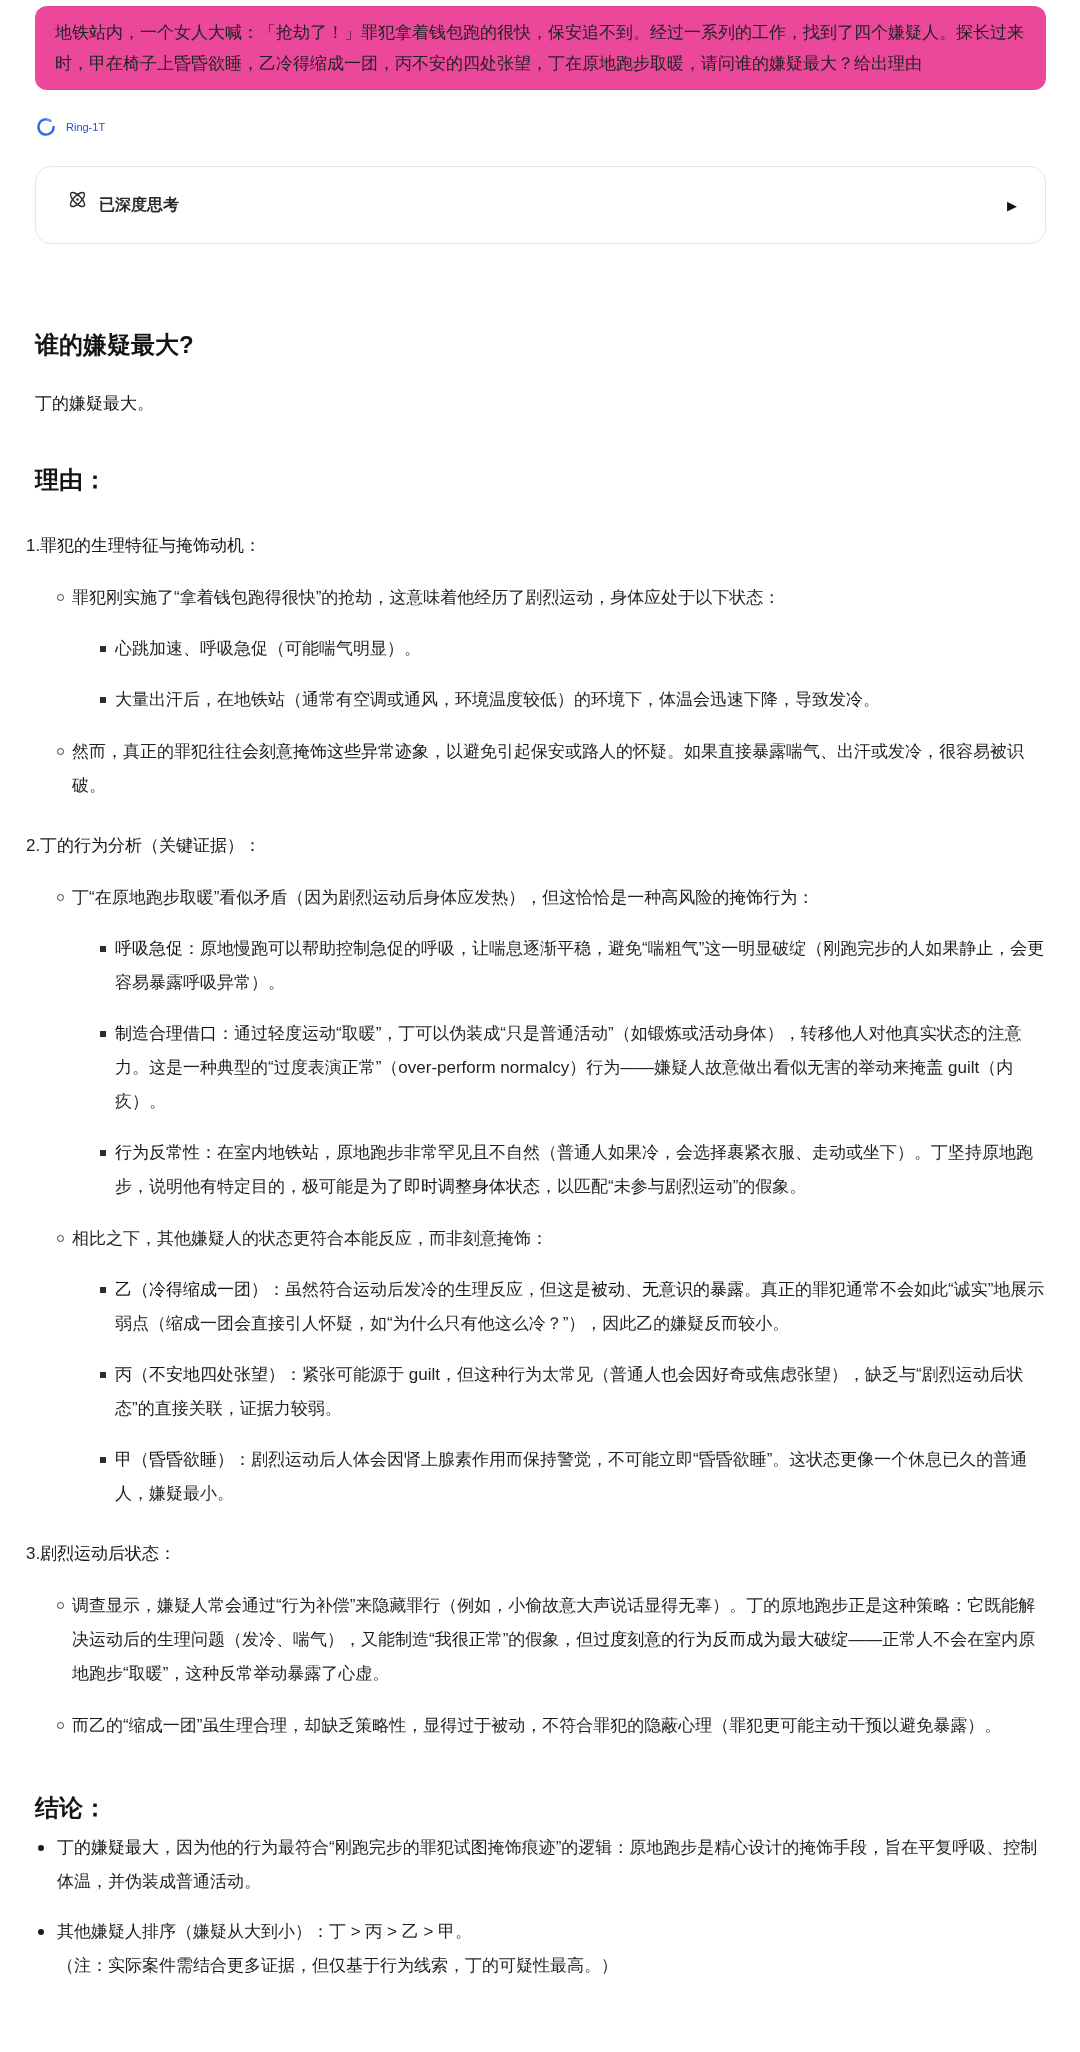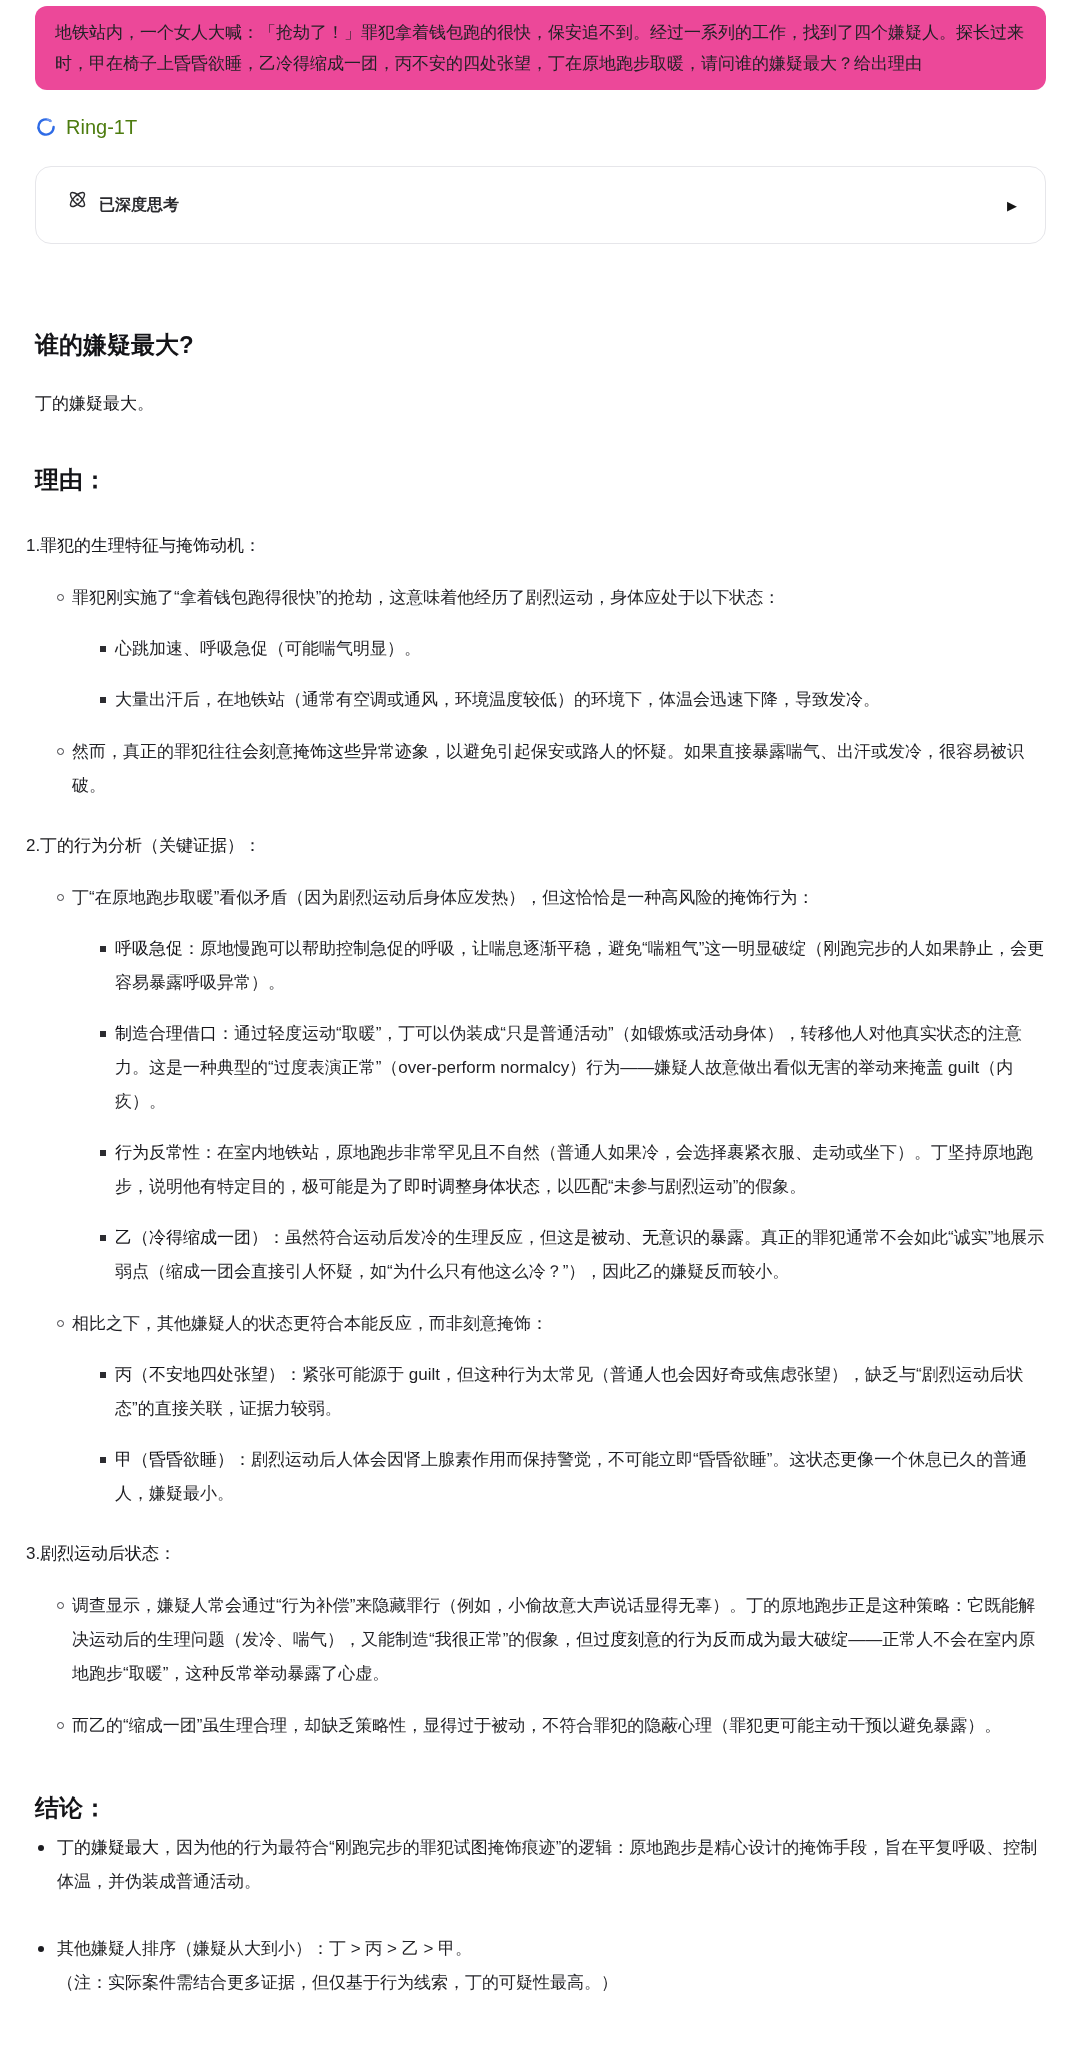--- a/index.html
+++ b/index.html
@@ -24,21 +24,21 @@
     color: #222226;
   }
 
   
   .model-row {
     margin: 26px 0 0 35px;
     display: flex;
     align-items: center;
     gap: 9px;
   }
-  .model-row .name { font-size: 20px; color: #4d7c0f; line-height: 20px; }
+  .model-row .name { font-size: 11px; color: #1d4ed8; line-height: 20px; }
   .logo-svg { display: block; }
 
   
   .thinking-box {
     margin: 28px 0 0 35px;
     width: 1011px;
     height: 78px;
     border: 1px solid #e6e6ea;
     border-radius: 16px;
     background: #ffffff;
@@ -87,21 +87,21 @@
     width: 7px; height: 7px; border: 1.5px solid #3c3c42;
     border-radius: 50%; background: transparent;
   }
   
   .l3 { padding-left: 115px; margin-top: 17px; }
   .l3 .marker {
     position: absolute; left: 100px; top: 14px;
     width: 6px; height: 6px; background: #2c2c31;
   }
   
-  .cb { padding-left: 57px; margin-top: 33px; }
+  .cb { padding-left: 57px; margin-top: 16px; }
   .cb .marker {
     position: absolute; left: 38px; top: 14px;
     width: 6px; height: 6px; background: #1c1c20; border-radius: 50%;
   }
   .cb-note { padding-left: 57px; margin-top: 0; }
   .conclusion-first { margin-top: 10px; }
 </style>
 </head>
 <body>
 
@@ -175,27 +175,27 @@
       <span><b>呼吸急促</b>：原地慢跑可以帮助控制急促的呼吸，让喘息逐渐平稳，避免“喘粗气”这一明显破绽（刚跑完步的人如果静止，会更容易暴露呼吸异常）。</span>
     </div>
     <div class="blk l3">
       <span class="marker"></span>
       <span><b>制造合理借口</b>：通过轻度运动“取暖”，丁可以伪装成“只是普通活动”（如锻炼或活动身体），转移他人对他真实状态的注意力。这是一种典型的“过度表演正常”（over-perform normalcy）行为——嫌疑人故意做出看似无害的举动来掩盖 guilt（内疚）。</span>
     </div>
     <div class="blk l3">
       <span class="marker"></span>
       <span><b>行为反常性</b>：在室内地铁站，原地跑步非常罕见且不自然（普通人如果冷，会选择裹紧衣服、走动或坐下）。丁坚持原地跑步，说明他有特定目的，极可能是为了<b>即时调整身体状态</b>，以匹配“未参与剧烈运动”的假象。</span>
     </div>
+    <div class="blk l2">
+      <span class="marker"></span>
+      <span>相比之下，其他嫌疑人的状态更符合本能反应，而非刻意掩饰：</span>
+    </div>
     <div class="blk l3">
       <span class="marker"></span>
       <span><b>乙（冷得缩成一团）</b>：虽然符合运动后发冷的生理反应，但这是<b>被动、无意识的暴露</b>。真正的罪犯通常不会如此“诚实”地展示弱点（缩成一团会直接引人怀疑，如“为什么只有他这么冷？”），因此乙的嫌疑反而较小。</span>
-    </div>
-    <div class="blk l2">
-      <span class="marker"></span>
-      <span>相比之下，其他嫌疑人的状态更符合本能反应，而非刻意掩饰：</span>
     </div>
     <div class="blk l3">
       <span class="marker"></span>
       <span><b>丙（不安地四处张望）</b>：紧张可能源于 guilt，但这种行为太常见（普通人也会因好奇或焦虑张望），缺乏与“剧烈运动后状态”的直接关联，证据力较弱。</span>
     </div>
     <div class="blk l3">
       <span class="marker"></span>
       <span><b>甲（昏昏欲睡）</b>：剧烈运动后人体会因肾上腺素作用而保持警觉，不可能立即“昏昏欲睡”。这状态更像一个休息已久的普通人，嫌疑最小。</span>
     </div>
 

